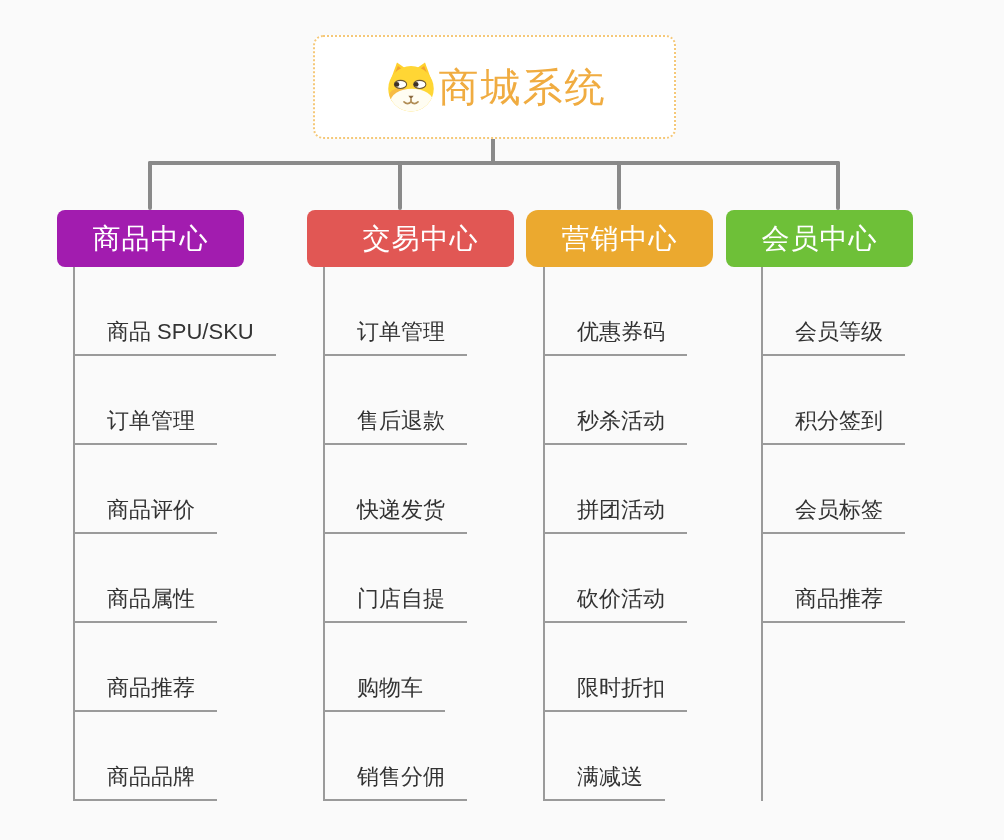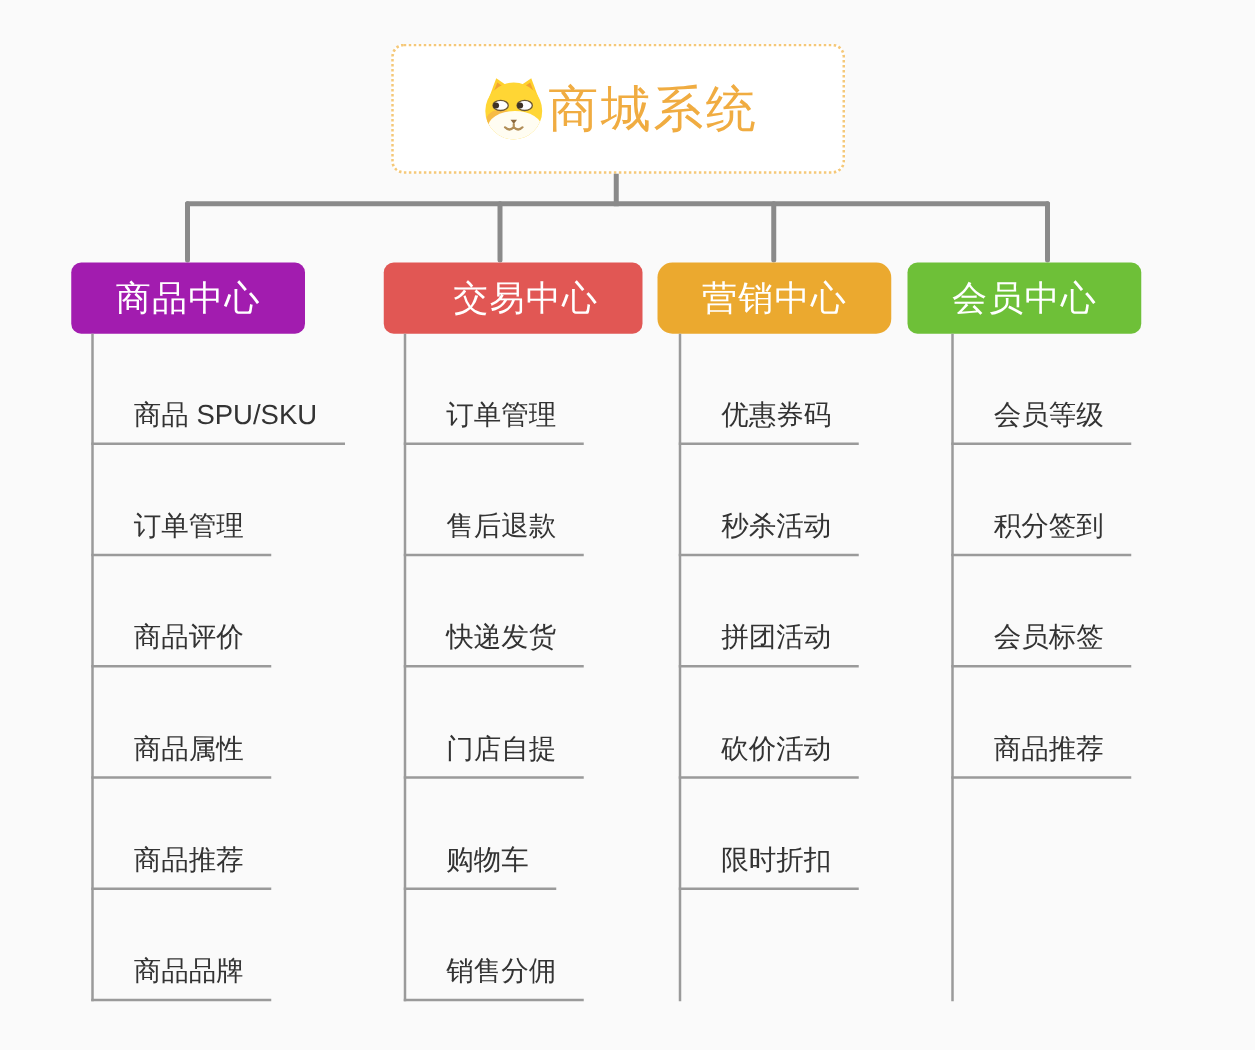--- a/index.html
+++ b/index.html
@@ -147,20 +147,23 @@
     </div>
   <div class="row">
       <div class="child">拼团活动</div>
     </div>
   <div class="row">
       <div class="child">砍价活动</div>
     </div>
   <div class="row">
       <div class="child">限时折扣</div>
     </div>
+  <div class="row">
+      <div class="child">满减送</div>
+    </div>
 </div>
 
 <div class="col col3">
   <div class="spine"></div>
   <div class="row">
       <div class="child">会员等级</div>
     </div>
   <div class="row">
       <div class="child">积分签到</div>
     </div>

